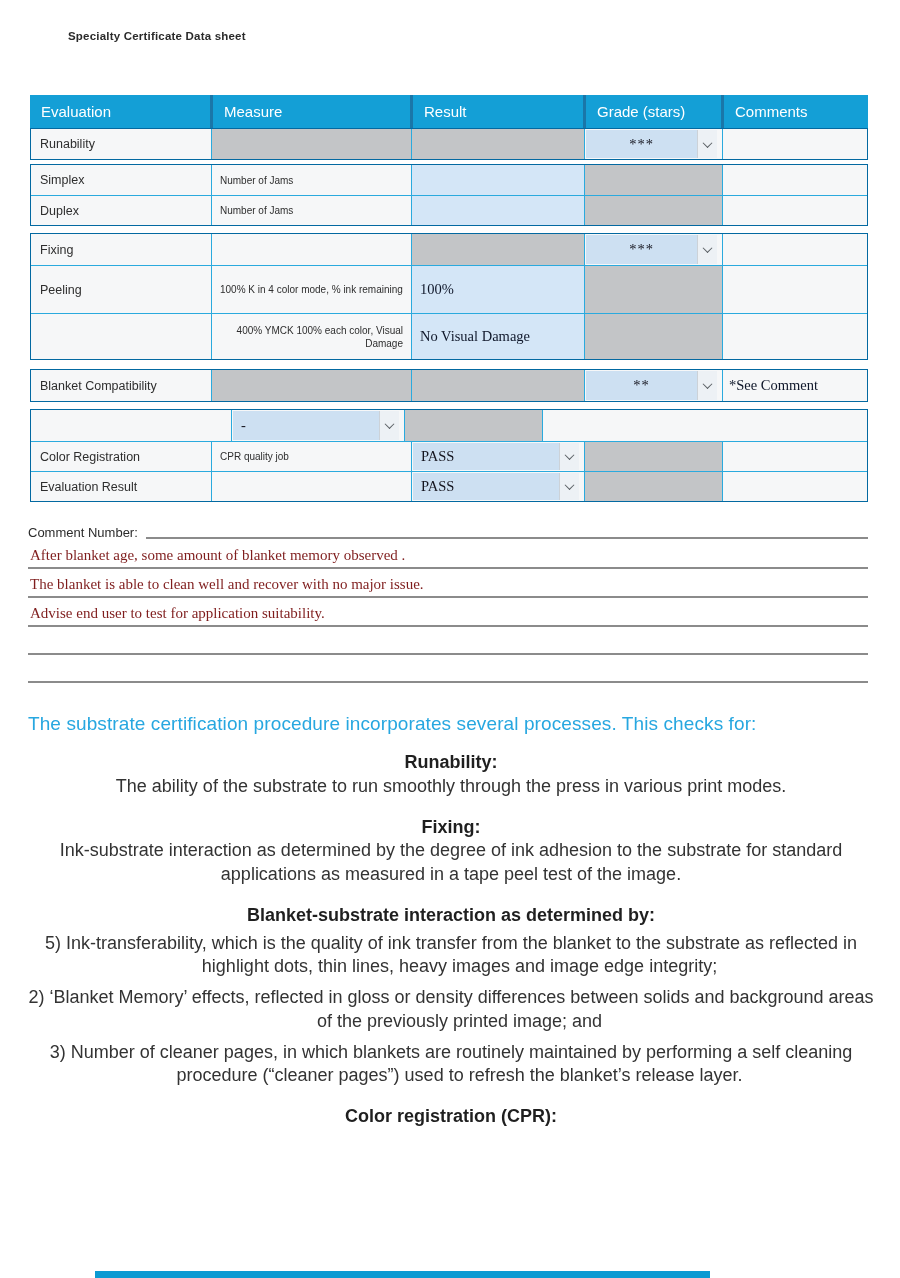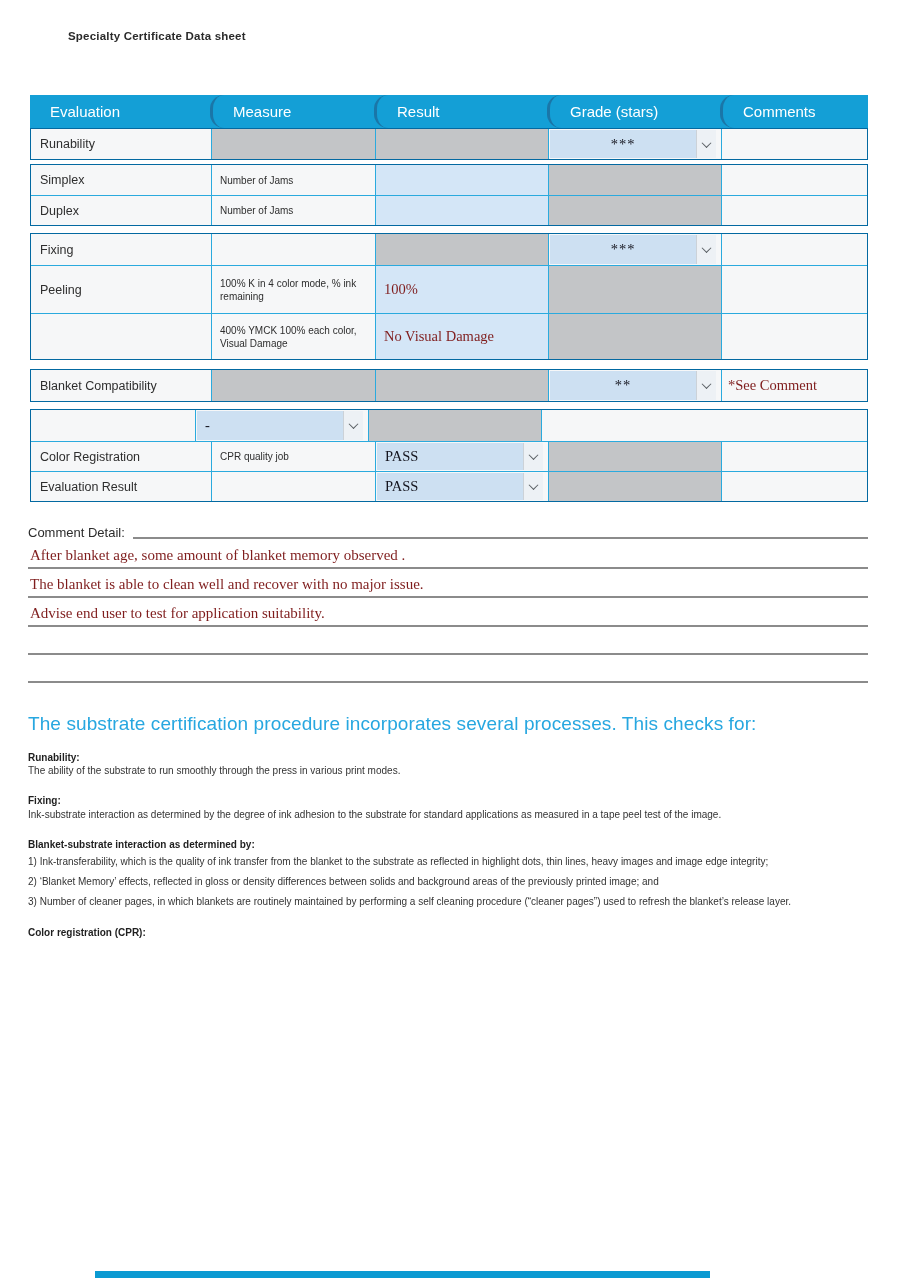--- a/index.html
+++ b/index.html
@@ -6,37 +6,37 @@
   body { background:#fff; }
   .page { position:relative; width:900px; height:1278px; background:#ffffff;
           font-family:"Liberation Sans", sans-serif; overflow:hidden; }
 
   .doc-title { position:absolute; left:28px; top:30px; font-size:11.5px;
                font-weight:700; color:#2b2b2b; letter-spacing:.2px;margin-left:40px; }
 
   
   .eval-table { position:absolute; left:30px; top:95px; width:838px; }
   .thead { display:flex; background:#149fd6; height:33px; color:#fff; font-size:15px; }
-  .th { display:flex; align-items:center; padding-left:20px;border-radius:14px; }
+  .th { display:flex; align-items:center; padding-left:11px; }
   .th + .th { border-left:3px solid #1a76a8; }
-  .c1 { width:180px; } .c2 { width:164px; } .c3 { width:173px; }
-  .c4 { width:173px; } .c5 { flex:1; }
+  .c1 { width:180px; } .c2 { width:200px;text-align:right; } .c3 { width:173px; }
+  .c4 { width:138px; } .c5 { flex:1; }
 
   .tgroup { border:2px solid #0369a1; border-width:1.5px; background:#f6f7f8; }
   .gap4 { margin-bottom:4px; } .gap7 { margin-bottom:7px; } .gap9 { margin-bottom:9px; }
   .trow { display:flex; min-height:30px; }
   .trow + .trow { border-top:1.5px solid #2aaade; }
   .h32 { min-height:31px; } .h48 { min-height:48px; } .h46 { min-height:46px; }
   .td { position:relative; display:flex; align-items:center; font-size:12.5px; color:#2e2e2e; }
   .td + .td { border-left:1.5px solid #2aaade; }
   .td.label { padding-left:9px; }
   .td.txt { padding:3px 8px; font-size:10px; line-height:1.3; }
   .td.gray { background:#c3c5c7; }
   .td.lblue { background:#d4e6f7; }
-  .serif-val { font-family:"Liberation Serif", serif; font-size:14.5px; color:#7f1d1d; }
+  .serif-val { font-family:"Liberation Serif", serif; font-size:14.5px; color:#0f172a; }
   .td.lblue.serif-val { padding-left:8px; }
 
   
   .dd { flex:1; align-self:stretch; display:flex; align-items:stretch;
         margin:1px 5px 1px 1px; background:#cde0f2; cursor:pointer; }
   .dd .val { flex:1; display:flex; align-items:center;
              font-family:"Liberation Serif", serif; font-size:14.5px; color:#15151f; }
   .dd.center .val { justify-content:center; letter-spacing:1px; }
   .dd.left .val { padding-left:8px; }
   .chev { width:20px; background:#edf1f5; border-left:1px solid #ccd2d8;
@@ -50,21 +50,21 @@
   .cd-label { font-size:13px; color:#2b2b2b; }
   .cd-leadline { flex:1; border-bottom:2px solid #8b8b8b; margin-left:8px; margin-bottom:1px; }
   .comment-line { border-bottom:2px solid #8b8b8b; font-family:"Liberation Serif", serif;
                   font-size:15px; color:#7f1d1d; padding:7px 2px 3px; min-height:28px; }
   .comment-line.blank { min-height:28px; }
 
   
   .section-heading { position:absolute; left:28px; top:713px; font-size:19px;
                      font-weight:400; color:#27a7e0; letter-spacing:.1px; }
   .explain { position:absolute; left:28px; top:751px; width:846px;
-             font-size:10px; color:#333; line-height:1.32; }
+             font-size:18px; color:#333; line-height:1.32;text-align:center; }
   .sec { margin-bottom:17px; }
   .sec-title { font-weight:700; color:#1f1f1f; }
   .num-list { margin-top:4px; }
   .num-item { padding-left:17px; text-indent:-17px; margin-bottom:7px; }
 
   .footer-bar { position:absolute; left:95px; top:1271px; width:615px; height:7px;
                 background:#0b9ad2; }
 </style>
 </head>
 <body>
@@ -205,21 +205,21 @@
           </div>
         </div>
         <div class="td gray c4"></div>
         <div class="td c5"></div>
       </div>
     </div>
   </div>
 
   <div class="comment-section">
     <div class="cd-label-row">
-      <span class="cd-label">Comment Detail:</span>
+      <span class="cd-label">Comment Number:</span>
       <span class="cd-leadline"></span>
     </div>
     <div class="comment-line">After blanket age, some amount of blanket memory observed .</div>
     <div class="comment-line">The blanket is able to clean well and recover with no major issue.</div>
     <div class="comment-line">Advise end user to test for application suitability.</div>
     <div class="comment-line blank"></div>
     <div class="comment-line blank"></div>
   </div>
 
   <div class="section-heading">The substrate certification procedure incorporates several processes. This checks for:</div>
@@ -229,21 +229,21 @@
       <div class="sec-title">Runability:</div>
       <div>The ability of the substrate to run smoothly through the press in various print modes.</div>
     </div>
     <div class="sec">
       <div class="sec-title">Fixing:</div>
       <div>Ink-substrate interaction as determined by the degree of ink adhesion to the substrate for standard applications as measured in a tape peel test of the image.</div>
     </div>
     <div class="sec">
       <div class="sec-title">Blanket-substrate interaction as determined by:</div>
       <div class="num-list">
-        <div class="num-item">1) Ink-transferability, which is the quality of ink transfer from the blanket to the substrate as reflected in highlight dots, thin lines, heavy images and image edge integrity;</div>
+        <div class="num-item">5) Ink-transferability, which is the quality of ink transfer from the blanket to the substrate as reflected in highlight dots, thin lines, heavy images and image edge integrity;</div>
         <div class="num-item">2) ‘Blanket Memory’ effects, reflected in gloss or density differences between solids and background areas of the previously printed image; and</div>
         <div class="num-item">3) Number of cleaner pages, in which blankets are routinely maintained by performing a self cleaning procedure (“cleaner pages”) used to refresh the blanket’s release layer.</div>
       </div>
     </div>
     <div class="sec">
       <div class="sec-title">Color registration (CPR):</div>
     </div>
   </div>
 
   <div class="footer-bar"></div>

